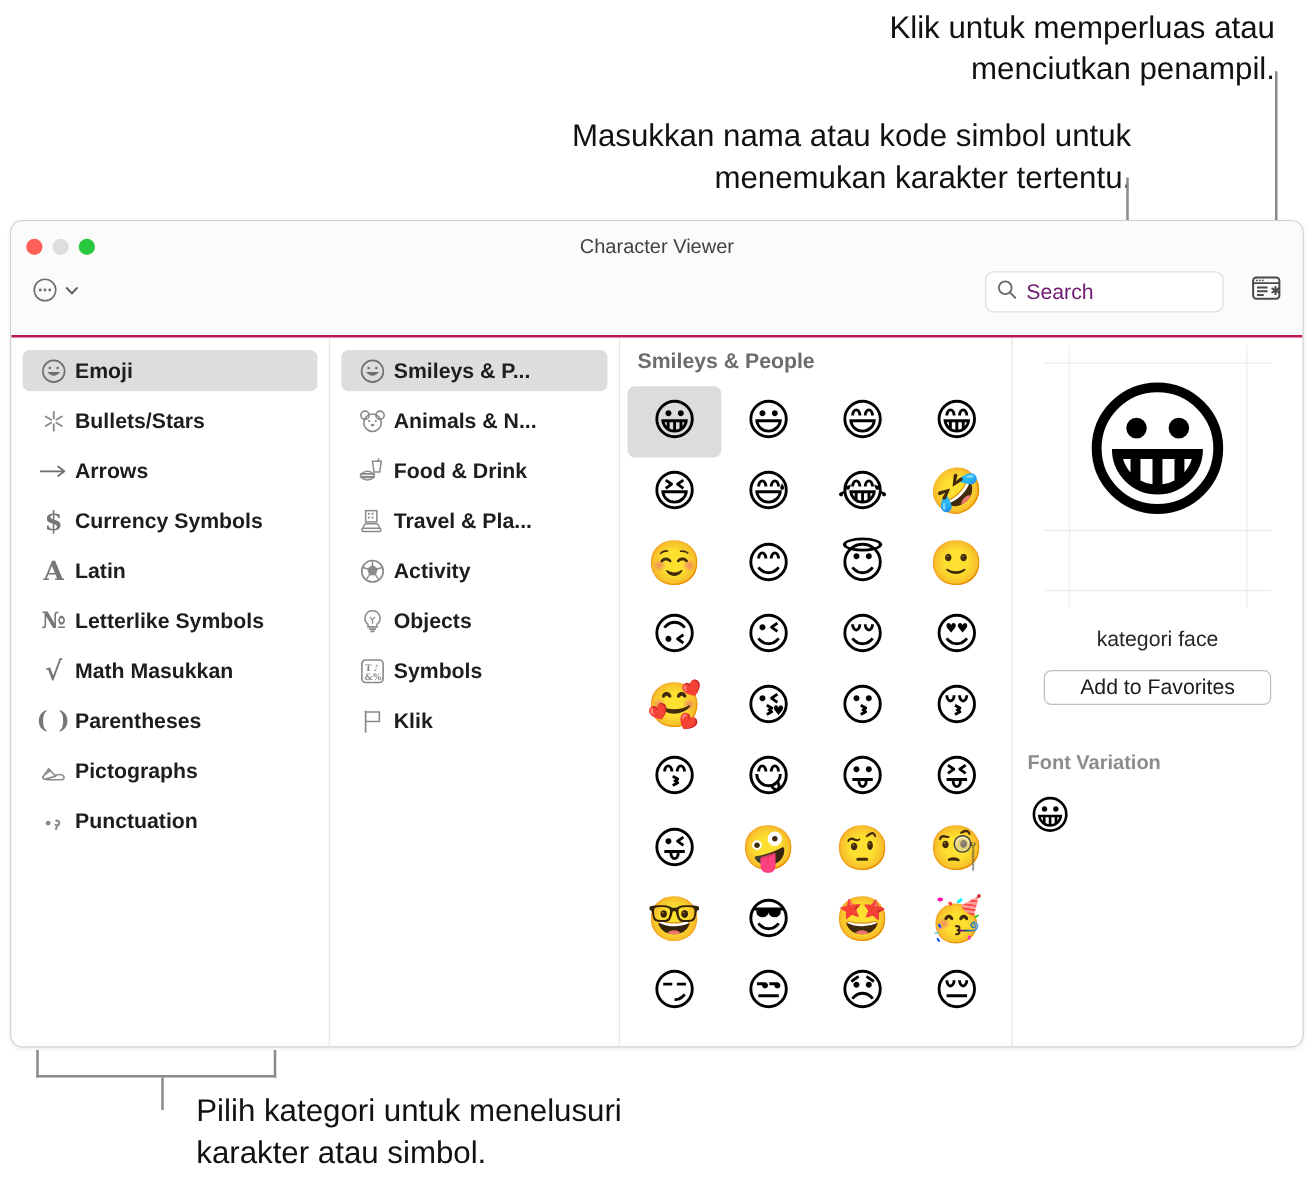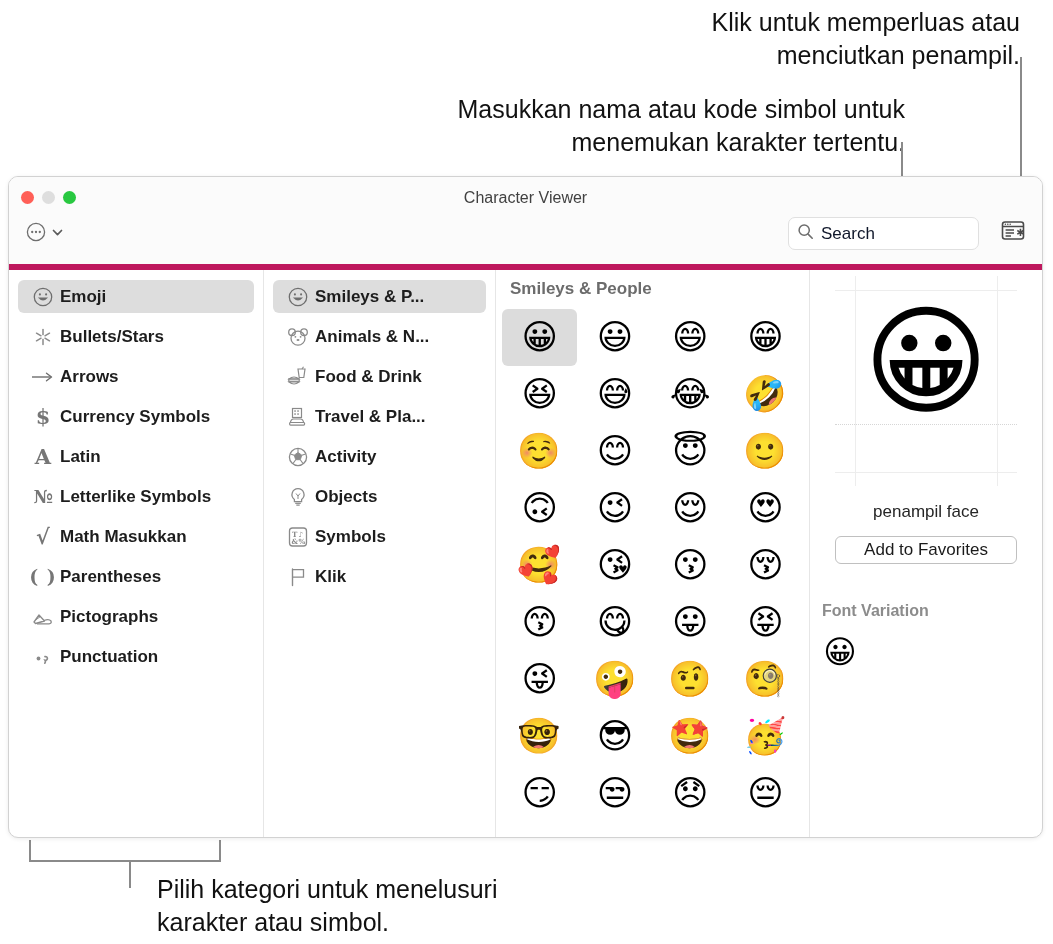--- a/index.html
+++ b/index.html
@@ -64,21 +64,21 @@
     border-radius: 10px;
     box-sizing: border-box;
     overflow: hidden;
     box-shadow: 0 1px 4px rgba(0,0,0,0.08);
   }
 
   #titlebar {
     position: relative;
     height: 93px;
     background: #fbfbfb;
-    border-bottom: 6px solid #be185d;
+    border-bottom: 2px solid #be185d;
     box-sizing: border-box;
   }
 
   .traffic-lights {
     position: absolute;
     left: 12px;
     top: 14px;
     display: flex;
     gap: 8px;
   }
@@ -122,21 +122,21 @@
     border: 1px solid #e0e0e0;
     border-radius: 7px;
     background: #ffffff;
     display: flex;
     align-items: center;
     padding: 0 8px;
     box-sizing: border-box;
     gap: 7px;
   }
   #search-placeholder {
-    color: #0f172a;
+    color: #701a75;
     font-size: 17px;
     font-family: "Liberation Sans", sans-serif;
   }
 
   #collapse-button {
     position: absolute;
     right: 14px;
     top: 42px;
     width: 30px;
     height: 28px;
@@ -700,21 +700,21 @@
     <div id="col-detail">
       <div id="detail-preview">
         <div class="guide guide-h" style="top:14px;"></div>
         <div class="guide guide-h" style="top:196px;"></div>
         <div class="guide guide-dotted" style="top:148px;"></div>
         <div class="guide guide-v" style="left:34px;"></div>
         <div class="guide guide-v" style="left:176px;"></div>
         <div id="detail-emoji" class="emoji">😀</div>
       </div>
 
-      <div id="detail-name">penampil face</div>
+      <div id="detail-name">kategori face</div>
 
       <button id="add-favorites-button">Add to Favorites</button>
 
       <div id="font-variation-title">Font Variation</div>
 
       <div id="font-variation-row">
         <div class="variation-cell">
           <span class="emoji">😀</span>
         </div>
       </div>

